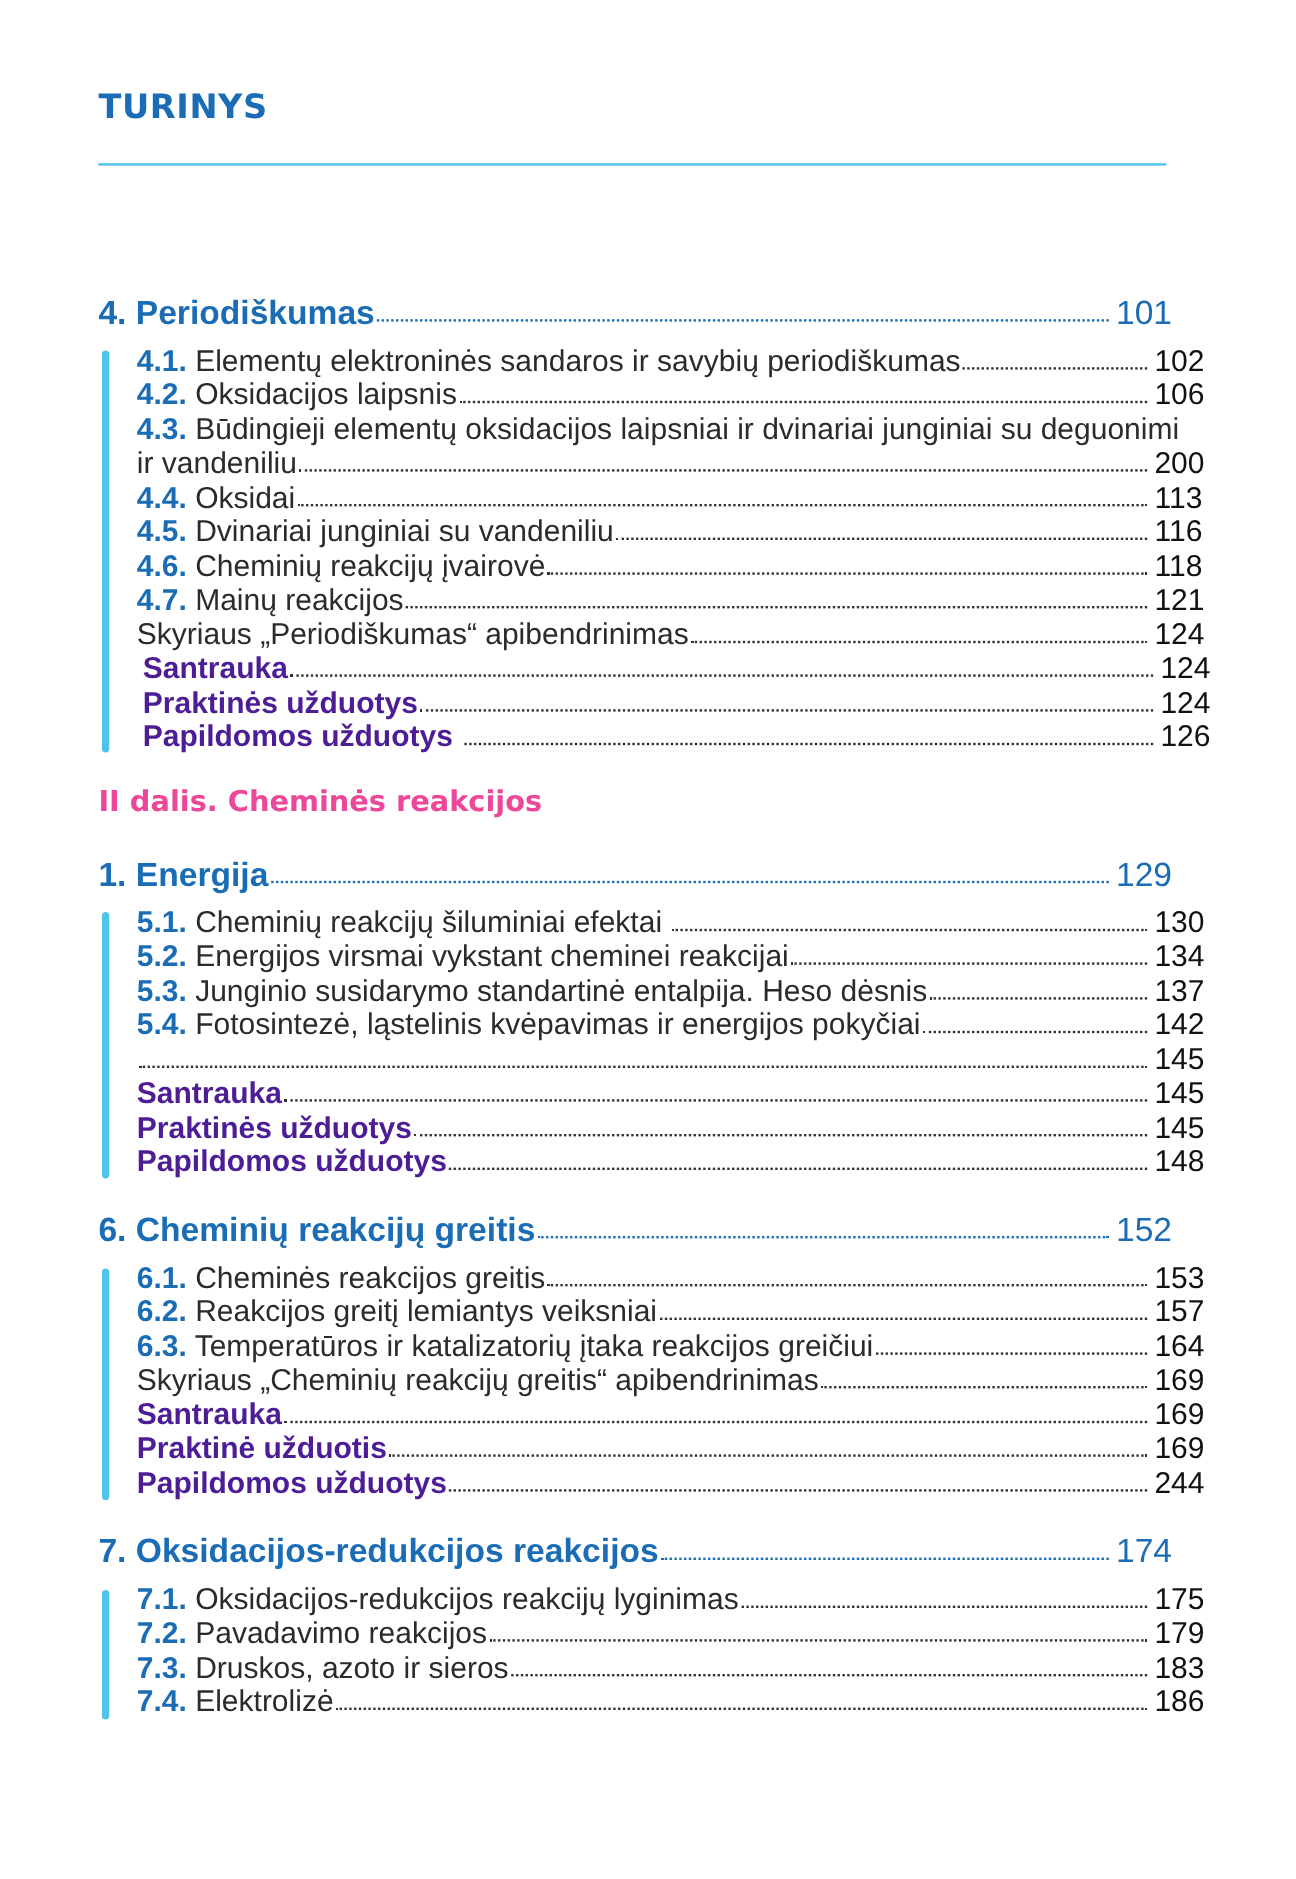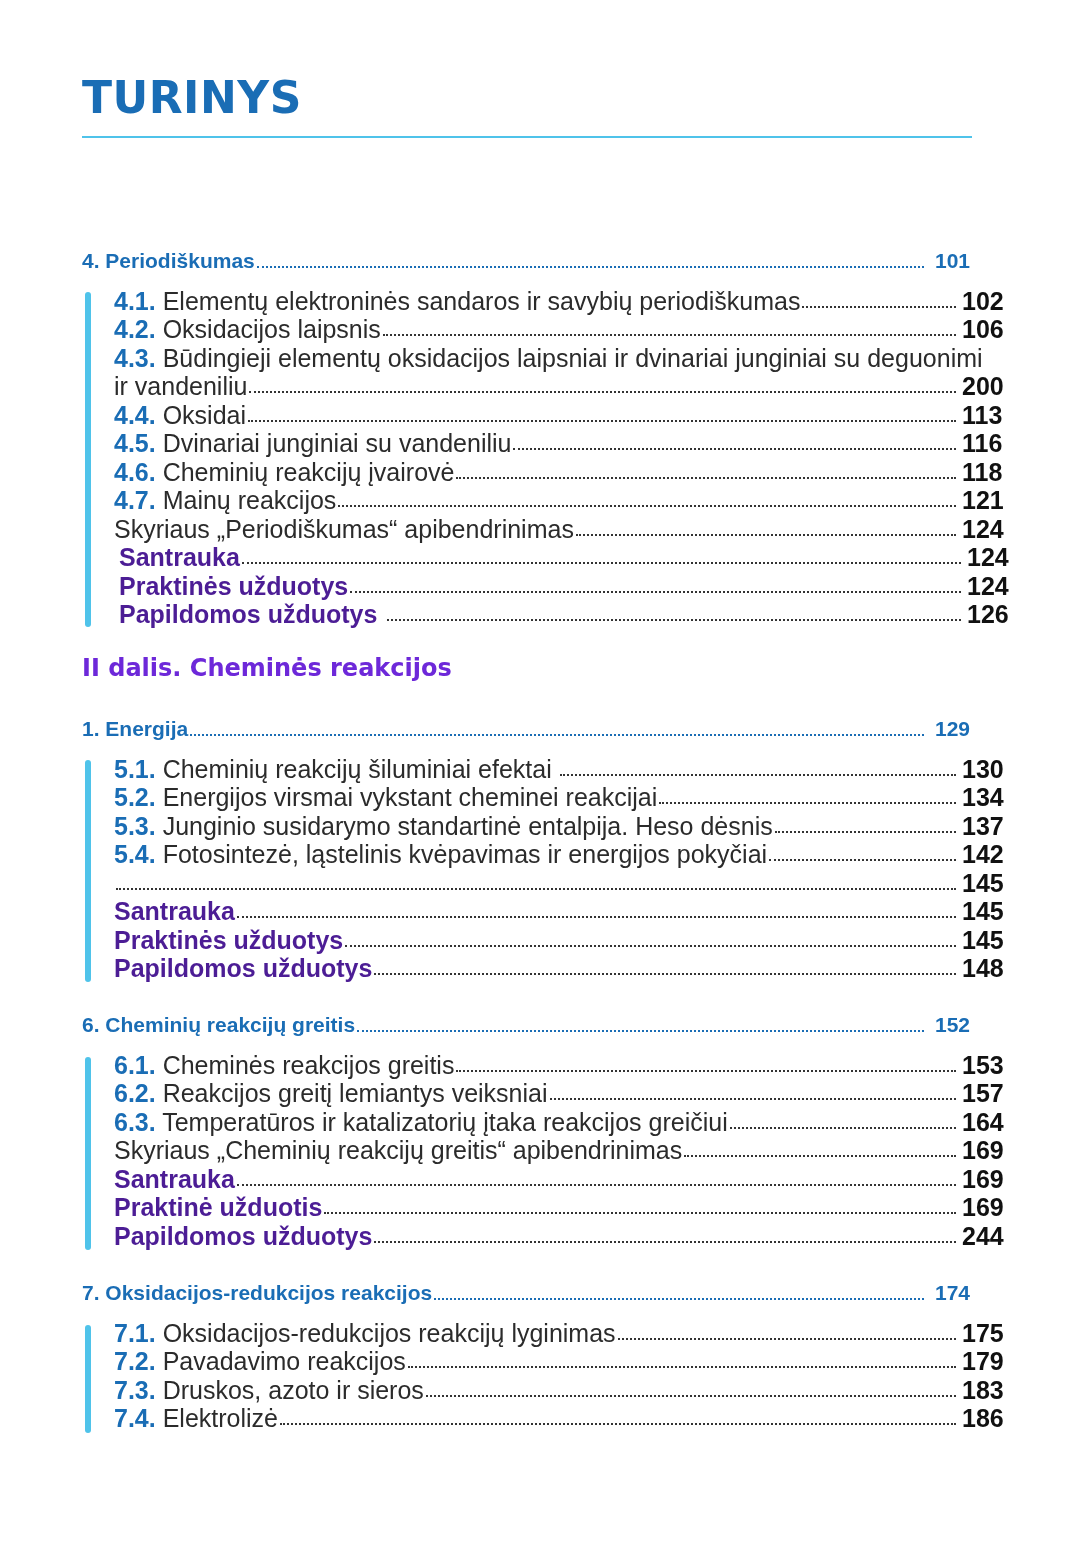--- a/index.html
+++ b/index.html
@@ -4,48 +4,48 @@
 <style>
   html, body { margin: 0; padding: 0; background: #ffffff; }
   body {
     width: 1080px; height: 1566px; position: relative; overflow: hidden;
     font-family: "Liberation Sans", "DejaVu Sans", sans-serif;
     color: #1a1a1a;
   }
   .page-title {
     position: absolute; left: 82px; top: 72px;
     font-family: "DejaVu Sans", sans-serif;
-    font-weight: bold; font-size: 44px; letter-spacing: 0.5px;
+    font-weight: bold; font-size: 28px; letter-spacing: 0.5px;
     color: #1a6db5;
   }
   .title-rule {
     position: absolute; left: 82px; top: 136px; width: 890px; height: 2px;
     background: #4fc3ea;
   }
   .toc { position: absolute; left: 82px; top: 0; width: 888px; }
   .row {
     position: absolute; left: 0; width: 888px; height: 28px;
     display: flex; align-items: flex-end; font-size: 25px; line-height: 26px;
   }
   .row .label { white-space: nowrap; color: #2b2b2b; }
   .row .num { color: #1a6db5; font-weight: bold; }
   .row .dots {
     flex: 1; margin: 0 6px 6px 2px; height: 0;
     border-bottom: 2px dotted #333;
   }
-  .row .page { font-weight: bold; width: 40px; text-align: right; color: #111; }
-  .row.chapter { font-size: 21px; align-items: flex-end; }
+  .row .page { font-weight: normal; width: 40px; text-align: right; color: #111; }
+  .row.chapter { font-size: 28px; align-items: flex-end; }
   .row.chapter .label { color: #1a6db5; font-weight: bold; }
   .row.chapter .dots { border-bottom-color: #1a6db5; }
   .row.chapter .page { color: #1a6db5; }
   .row.bold .label { font-weight: bold; color: #4c1d95; }
   .row.cont { }
   .part-title {
     position: absolute; left: 0; font-weight: bold; font-size: 24px;
-    color: #6d28d9; font-family: "DejaVu Sans", sans-serif;
+    color: #ec4899; font-family: "DejaVu Sans", sans-serif;
   }
   .sub { padding-left: 32px; }
   .sub2 { padding-left: 37px; }
   .bar {
     position: absolute; left: 3px; width: 6px; background: #4fc3ea; border-radius: 3px;
   }
 </style>
 </head>
 <body>
 

